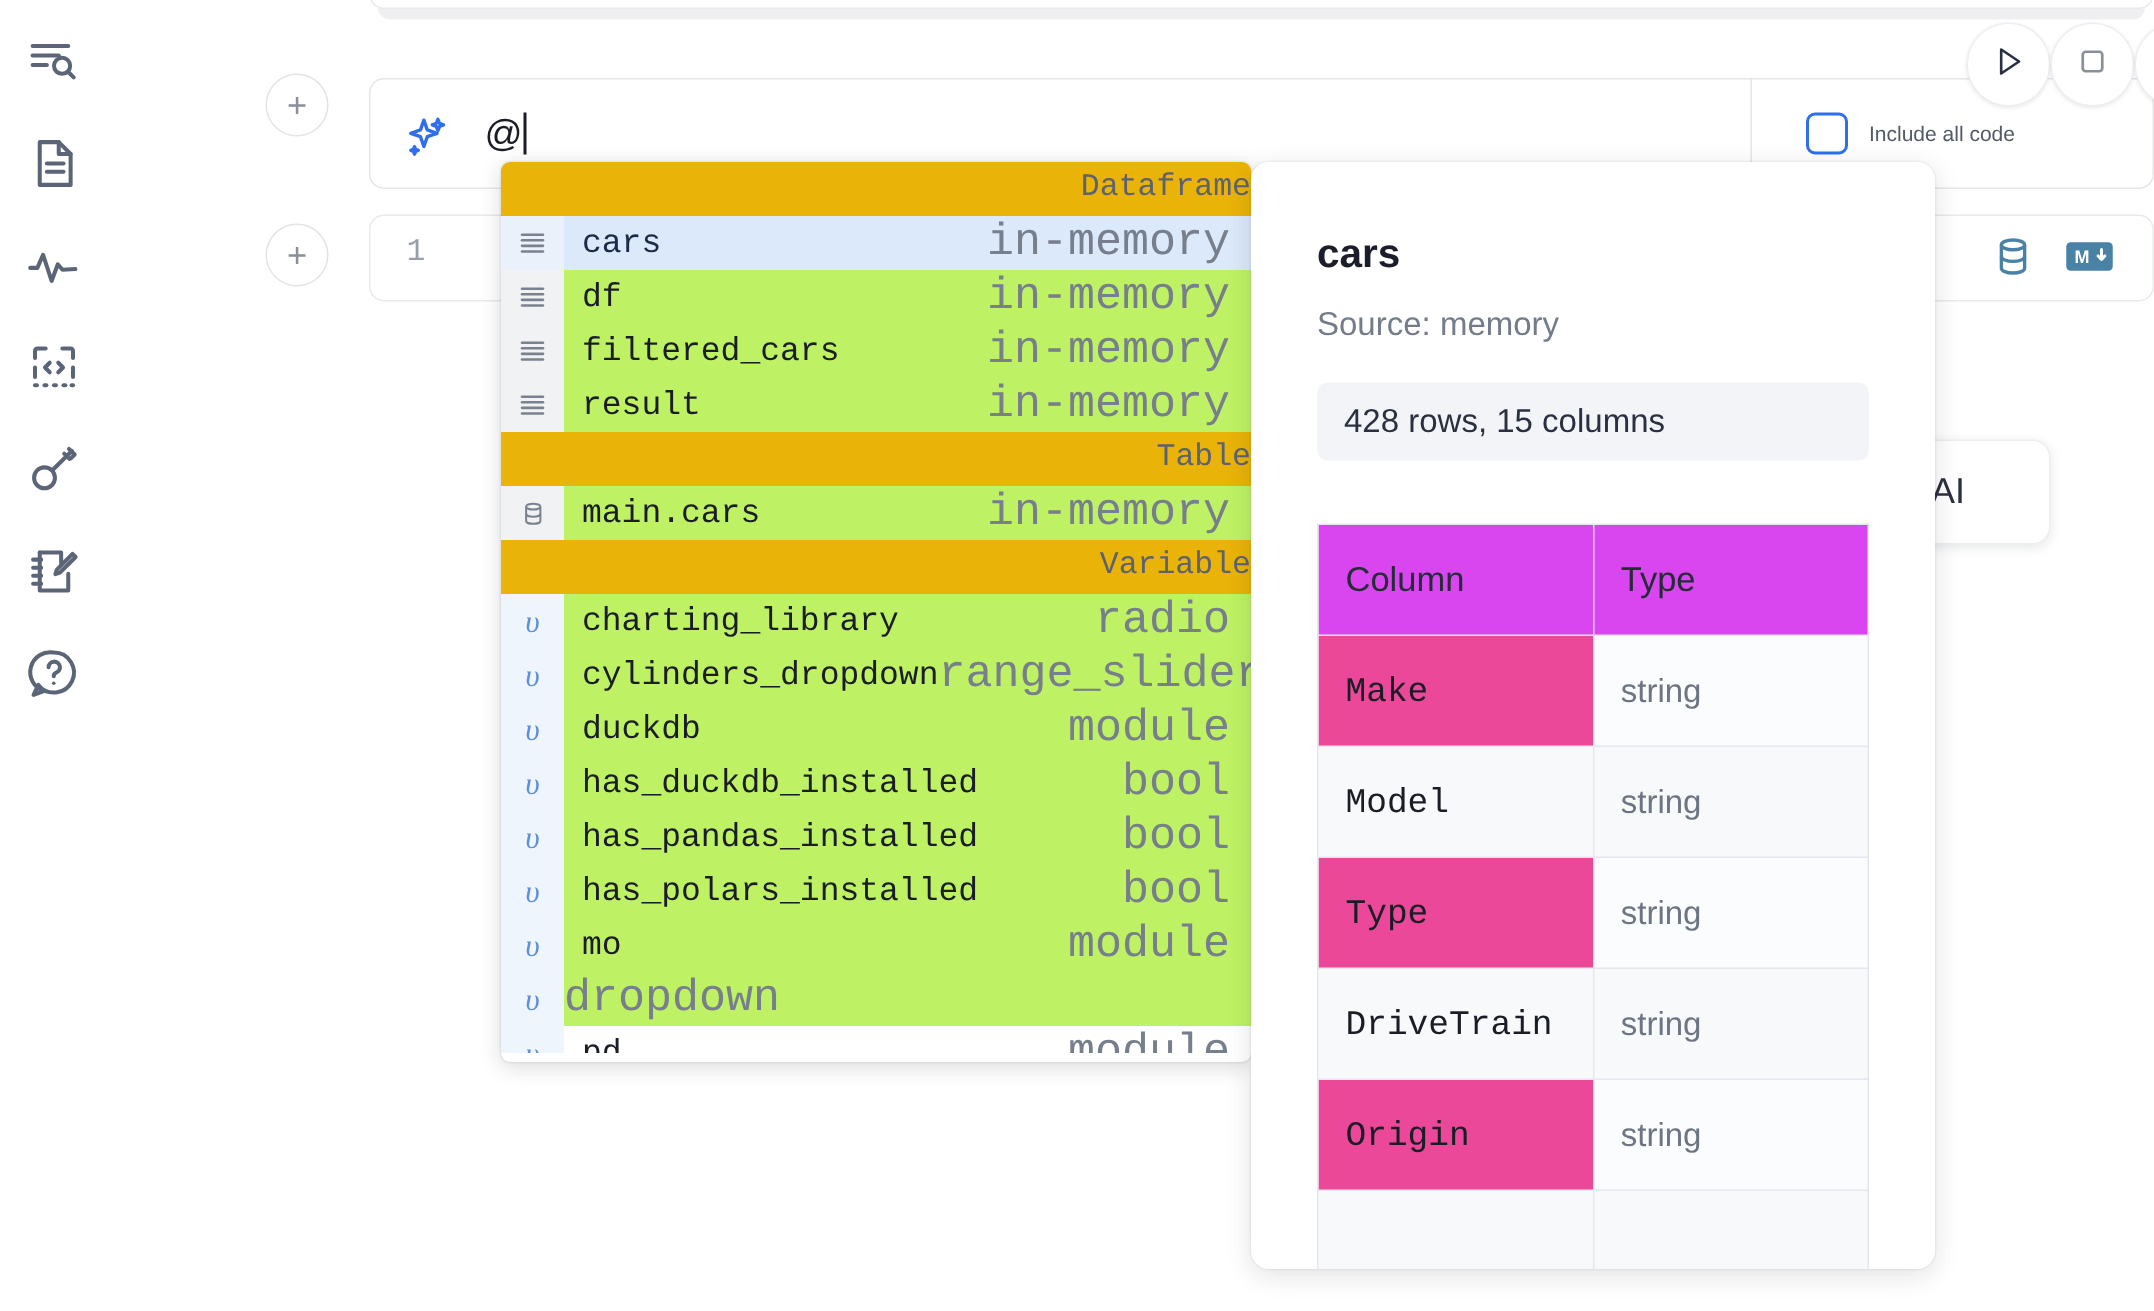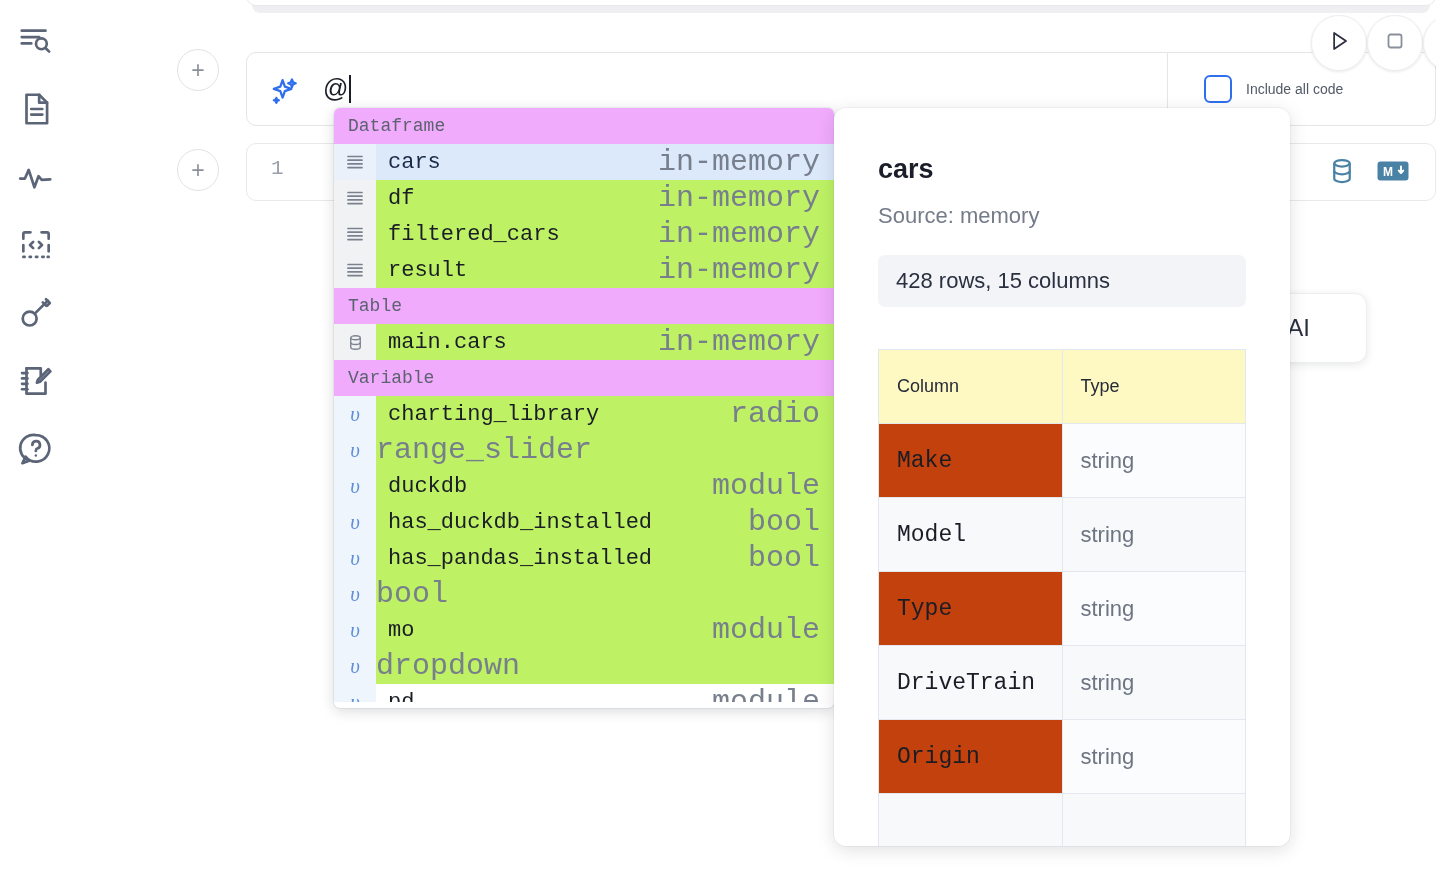--- a/index.html
+++ b/index.html
@@ -119,21 +119,21 @@
   
   #autocomplete {
     position: absolute; left: 334px; top: 108px; width: 500px; height: 600px;
     background: #ffffff; border-radius: 6px;
     box-shadow: 0 3px 14px rgba(20,25,40,.16), 0 0 0 1px rgba(20,25,40,.05);
     overflow: hidden; z-index: 20;
     font-family: "Liberation Mono", monospace;
   }
   .ac-group-label {
     height: 36px; line-height: 36px; padding-left: 14px;
-    background: #f0abfc; color: #5c6270; font-size: 18px;
+    background: #eab308; color: #5c6270; font-size: 21px; text-align: right;
   }
   .ac-item {
     display: flex; align-items: center; height: 36px; cursor: pointer;
     background: #bef264;
   }
   .ac-item.selected { background: #dbe9fb; }
   .ac-gutter {
     width: 42px; height: 36px; flex: 0 0 42px;
     display: flex; align-items: center; justify-content: center;
     background: #f1f2f4;
@@ -168,25 +168,25 @@
   }
   #info-table {
     margin-top: 42px; width: 368px; border-collapse: collapse;
     table-layout: fixed;
   }
   #info-table th, #info-table td {
     border: 1px solid #e3e7ee; text-align: left;
     padding: 18px 0 18px 18px; height: 74px;
   }
   #info-table th {
-    background: #fef9c3; font-weight: 400; font-size: 18px; color: #262b38;
+    background: #d946ef; font-weight: 400; font-size: 23px; color: #262b38;
   }
   #info-table td.col-name {
     font-family: "Liberation Mono", monospace; font-size: 23px; color: #1b1d26;
-    background: #c2410c;
+    background: #ec4899;
   }
   #info-table td.col-type { font-size: 22px; color: #6d7582; background: #fbfcfd; }
   #info-table tr:nth-child(even) td { background: #f7f9fb; }
 </style>
 </head>
 <body>
 
 <div id="root">
 
   <div id="sidebar">
@@ -403,20 +403,21 @@
             <span class="ac-gutter">
               <span style="font-family:'Liberation Serif',serif;font-style:italic;font-size:21px;color:#5f8fd8;">υ</span>
             </span>
             <span class="ac-name">charting_library</span>
             <span class="ac-type">radio</span>
           </div>
           <div class="ac-item">
             <span class="ac-gutter">
               <span style="font-family:'Liberation Serif',serif;font-style:italic;font-size:21px;color:#5f8fd8;">υ</span>
             </span>
+            <span class="ac-name">cylinders_dropdown</span>
             <span class="ac-type">range_slider</span>
           </div>
           <div class="ac-item">
             <span class="ac-gutter">
               <span style="font-family:'Liberation Serif',serif;font-style:italic;font-size:21px;color:#5f8fd8;">υ</span>
             </span>
             <span class="ac-name">duckdb</span>
             <span class="ac-type">module</span>
           </div>
           <div class="ac-item">
@@ -430,20 +431,21 @@
             <span class="ac-gutter">
               <span style="font-family:'Liberation Serif',serif;font-style:italic;font-size:21px;color:#5f8fd8;">υ</span>
             </span>
             <span class="ac-name">has_pandas_installed</span>
             <span class="ac-type">bool</span>
           </div>
           <div class="ac-item">
             <span class="ac-gutter">
               <span style="font-family:'Liberation Serif',serif;font-style:italic;font-size:21px;color:#5f8fd8;">υ</span>
             </span>
+            <span class="ac-name">has_polars_installed</span>
             <span class="ac-type">bool</span>
           </div>
           <div class="ac-item">
             <span class="ac-gutter">
               <span style="font-family:'Liberation Serif',serif;font-style:italic;font-size:21px;color:#5f8fd8;">υ</span>
             </span>
             <span class="ac-name">mo</span>
             <span class="ac-type">module</span>
           </div>
           <div class="ac-item">

